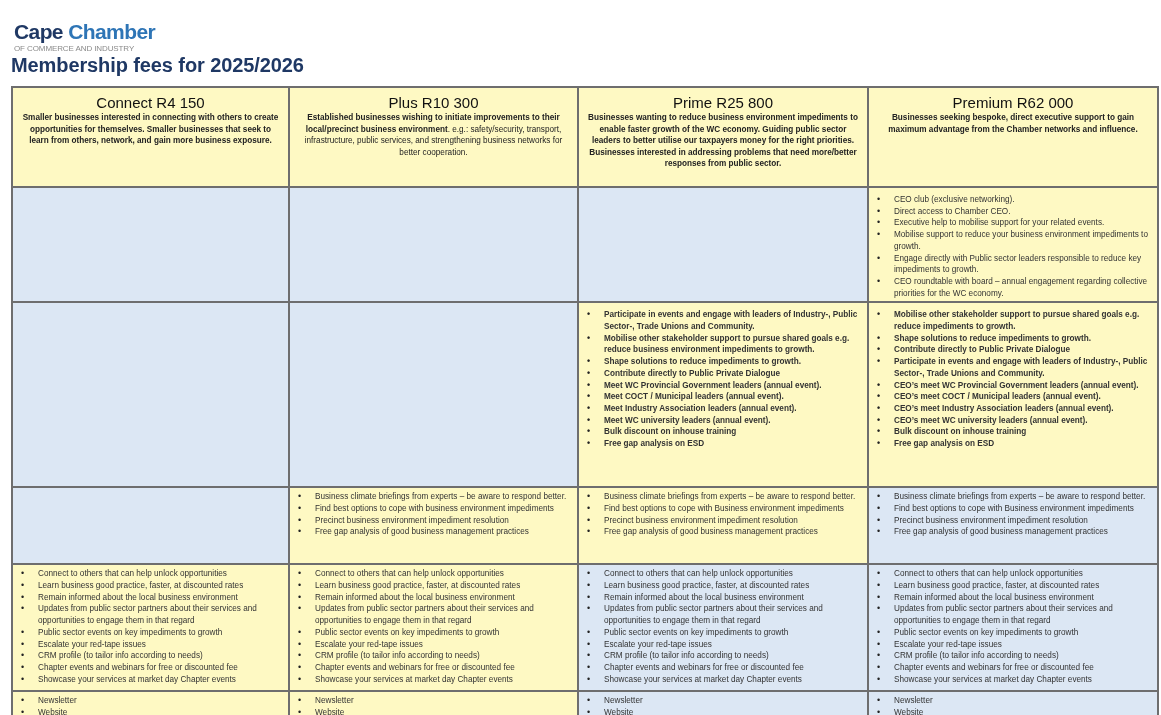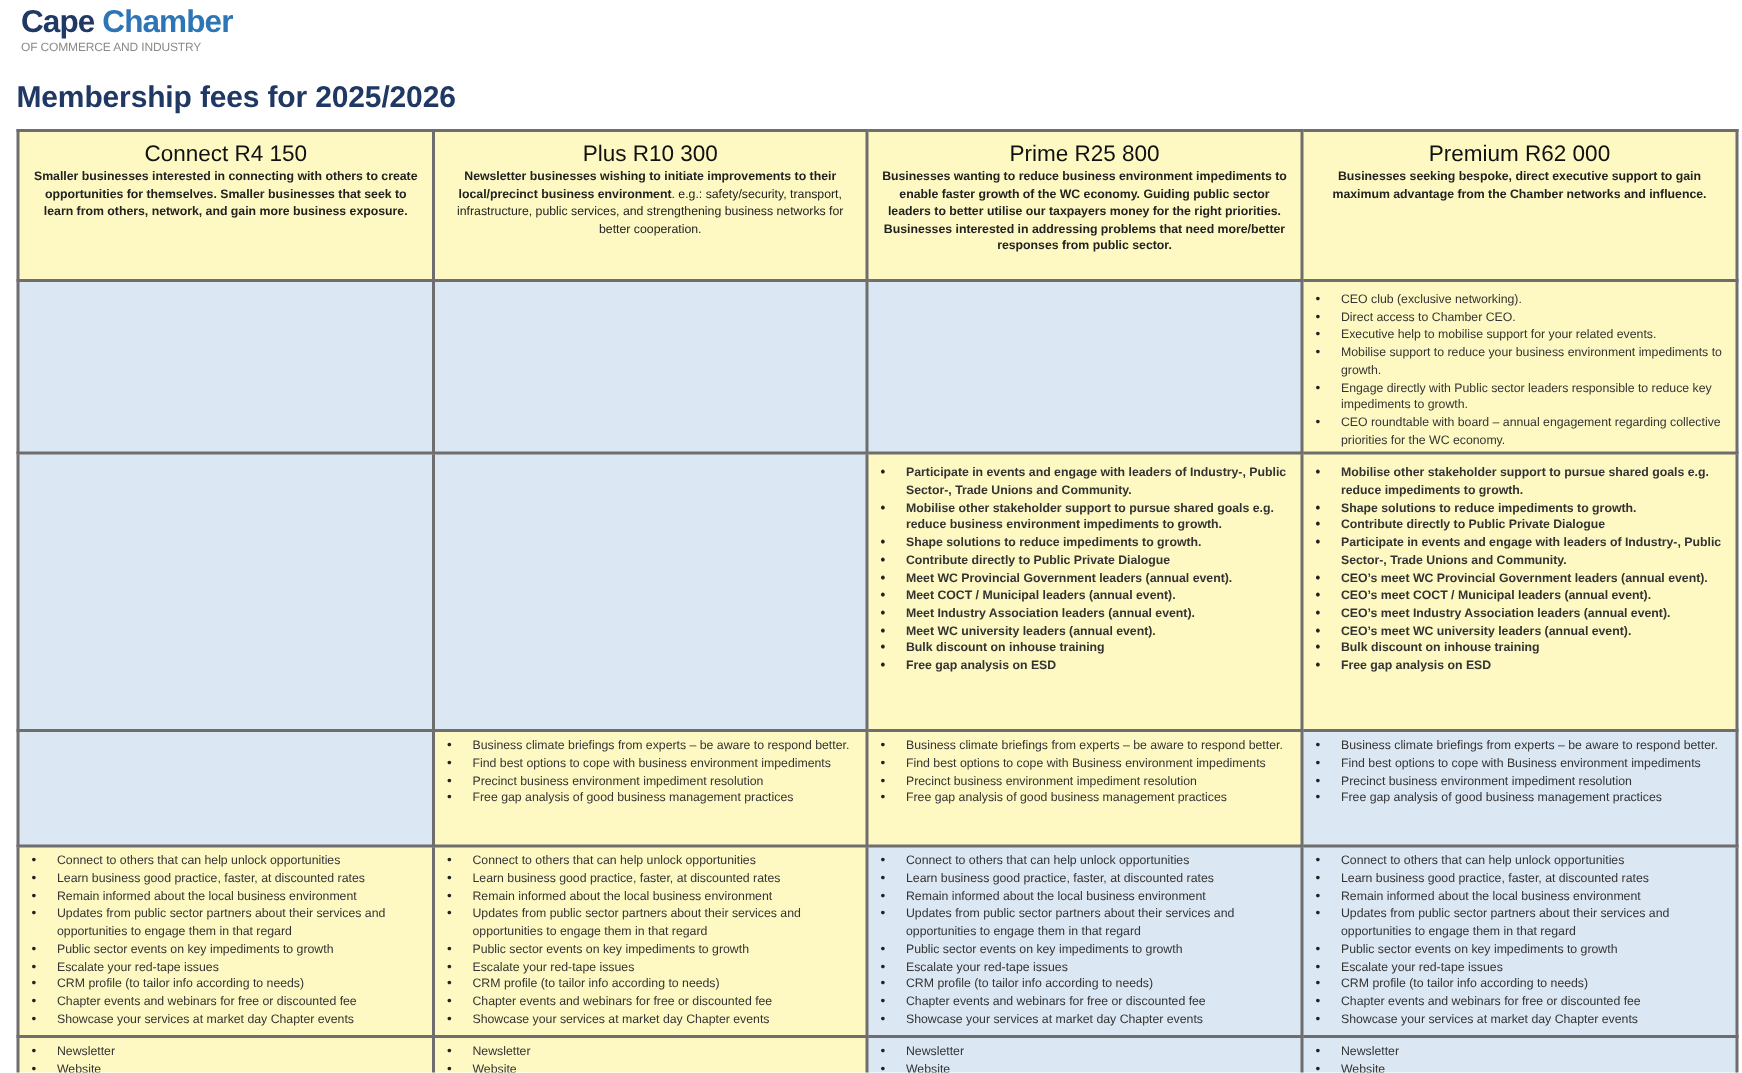--- a/index.html
+++ b/index.html
@@ -1,19 +1,19 @@
 <!DOCTYPE html>
 <html><head>
 <meta charset="utf-8">
 <style>
   * { box-sizing: border-box; margin: 0; padding: 0; }
   html, body { width: 1161px; height: 715px; background: #ffffff; overflow: hidden; }
   body { font-family: "Liberation Sans", "DejaVu Sans", sans-serif; color: #222; position: relative; }
 
-  .logo { position: absolute; left: 14px; top: 4px; }
+  .logo { position: absolute; left: 14px; top: 21px; }
   .logo-main { font-family: "Liberation Sans", sans-serif; font-weight: 700; font-size: 21px; letter-spacing: -0.6px; line-height: 22px; }
   .logo-cape { color: #1f3864; }
   .logo-chamber { color: #2e75b6; }
   .logo-sub { font-size: 8px; color: #8a8a8a; letter-spacing: -0.1px; line-height: 10px; margin-top: 1px; text-transform: uppercase; }
 
   .page-title { position: absolute; left: 11px; top: 54px; font-size: 20px; font-weight: 700; color: #1f3864; letter-spacing: -0.1px; font-family: Liberation Sans, sans-serif; }
 
   table.fees {
     position: absolute; left: 11px; top: 86px;
     width: 1146px;
@@ -71,21 +71,21 @@
       <tr style="height:100px;">
     <td class="plain">
       <div class="hdr-cell">
         <div class="tier-name">Connect R4 150</div>
         <div class="tier-desc"><span>Smaller businesses interested in connecting with others to create opportunities for themselves. Smaller businesses that seek to learn from others, network, and gain more business exposure.</span><span class="norm"></span></div>
       </div>
     </td>
     <td class="plain">
       <div class="hdr-cell">
         <div class="tier-name">Plus R10 300</div>
-        <div class="tier-desc"><span>Newsletter businesses wishing to initiate improvements to their local/precinct business environment</span><span class="norm">. e.g.: safety/security, transport, infrastructure, public services, and strengthening business networks for better cooperation.</span></div>
+        <div class="tier-desc"><span>Established businesses wishing to initiate improvements to their local/precinct business environment</span><span class="norm">. e.g.: safety/security, transport, infrastructure, public services, and strengthening business networks for better cooperation.</span></div>
       </div>
     </td>
     <td class="plain">
       <div class="hdr-cell">
         <div class="tier-name">Prime R25 800</div>
         <div class="tier-desc"><span>Businesses wanting to  reduce business environment impediments to enable faster growth of the WC economy. Guiding public sector leaders to better utilise our taxpayers money for the right priorities. Businesses interested in addressing problems that need more/better responses from public sector.</span><span class="norm"></span></div>
       </div>
     </td>
     <td class="plain">
       <div class="hdr-cell">

